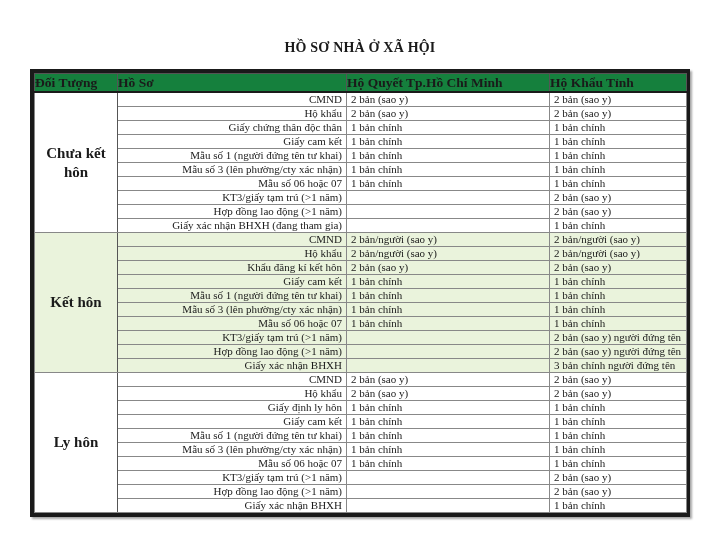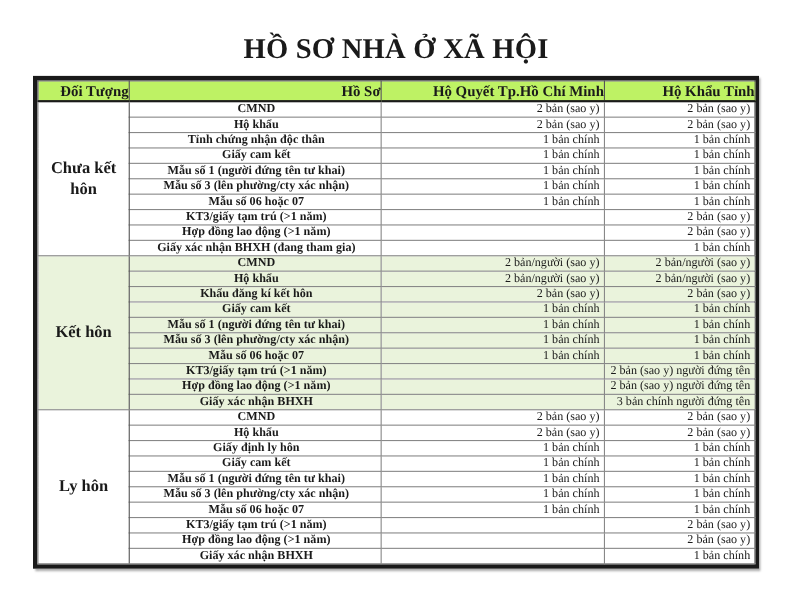--- a/index.html
+++ b/index.html
@@ -1,29 +1,29 @@
 <!DOCTYPE html>
 <html><head>
 <meta charset="utf-8">
 <style>
   html, body { margin: 0; padding: 0; background: #ffffff; }
   body { width: 720px; height: 540px; position: relative; overflow: hidden;
          font-family: "Liberation Serif", "DejaVu Serif", serif; color: #1a1a1a; }
-  .title { position: absolute; top: 30px; left: 0; width: 720px; text-align: center;
-           font-size: 26px; font-weight: bold; letter-spacing: 0.2px; }
+  .title { position: absolute; top: 40px; left: 0; width: 720px; text-align: center;
+           font-size: 14px; font-weight: bold; letter-spacing: 0.2px; }
   .frame { position: absolute; left: 30px; top: 69px; width: 660px; height: 448px;
            border: 4px solid #1a1a1a; box-sizing: border-box;
            box-shadow: 2px 2px 2px rgba(0,0,0,0.35); }
   table { border-collapse: collapse; width: 100%; table-layout: fixed; }
   col.c1 { width: 83px; } col.c2 { width: 229px; } col.c3 { width: 203px; } col.c4 { width: 137px; }
   th { font-size: 13.5px; font-weight: bold; height: 17px; padding: 0; border: 1px solid #555;
-       border-bottom: 2px solid #1a1a1a; text-align: right; background: #bef264; }
+       border-bottom: 2px solid #1a1a1a; text-align: left; background: #15803d; }
   td { font-size: 11px; height: 13px; line-height: 13px; padding: 0 4px; border: 1px solid #888; white-space: nowrap; overflow: hidden; }
-  td.doc { font-weight: bold; text-align: center; padding-left: 6px; }
-  td.val { text-align: right; }
+  td.doc { font-weight: normal; text-align: right; padding-left: 6px; }
+  td.val { text-align: left; }
   td.grp { font-size: 15px; font-weight: bold; text-align: center; line-height: 19px; white-space: normal; border-right: 1px solid #555; }
   tr.g-married td { background: #eaf3dc; }
   tr.sep td { border-top: 1.5px solid #444; }
 </style>
 </head>
 <body>
 
 <div class="title">HỒ SƠ NHÀ Ở XÃ HỘI</div>
 
 <div class="frame">
@@ -48,21 +48,21 @@
           <td class="doc">CMND</td>
           <td class="val">2 bản (sao y)</td>
           <td class="val">2 bản (sao y)</td>
         </tr>
         <tr class="g-single">
           <td class="doc">Hộ khẩu</td>
           <td class="val">2 bản (sao y)</td>
           <td class="val">2 bản (sao y)</td>
         </tr>
         <tr class="g-single">
-          <td class="doc">Tỉnh chứng nhận độc thân</td>
+          <td class="doc">Giấy chứng thân độc thân</td>
           <td class="val">1 bản chính</td>
           <td class="val">1 bản chính</td>
         </tr>
         <tr class="g-single">
           <td class="doc">Giấy cam kết</td>
           <td class="val">1 bản chính</td>
           <td class="val">1 bản chính</td>
         </tr>
         <tr class="g-single">
           <td class="doc">Mẫu số 1 (người đứng tên tư khai)</td>

